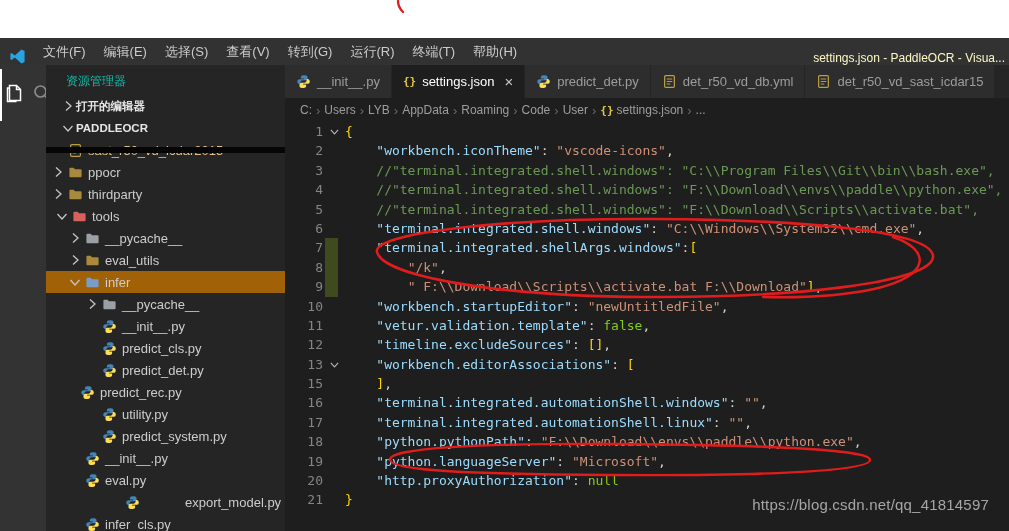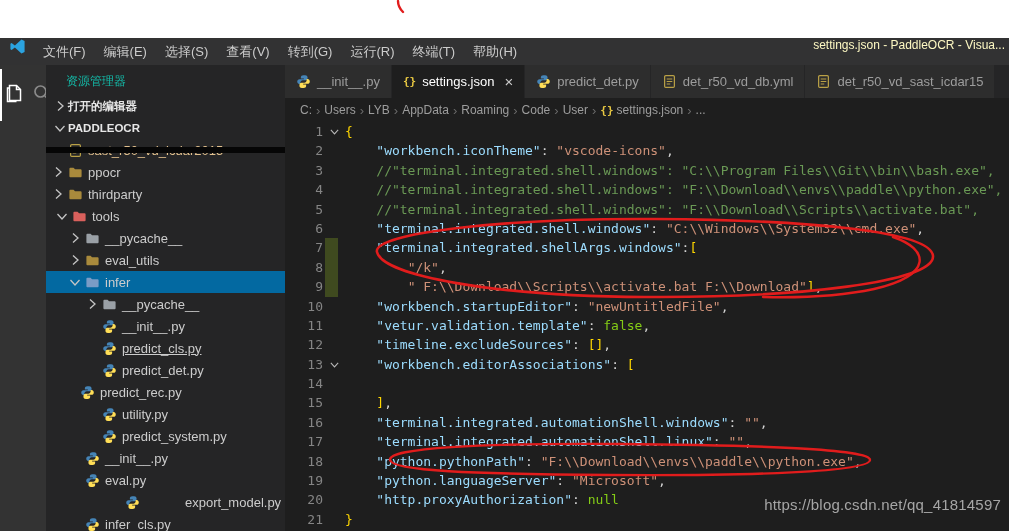--- a/index.html
+++ b/index.html
@@ -1,41 +1,41 @@
 <!DOCTYPE html>
 <html><head>
 <meta charset="utf-8">
 <style>
   *{box-sizing:border-box;margin:0;padding:0}
   html,body{width:1009px;height:531px;overflow:hidden;background:#1e1e1e;
     font-family:"Liberation Sans","DejaVu Sans",sans-serif;position:relative}
   .top-strip{height:38px;background:#ffffff}
-  .titlebar{height:27px;background:#323233;display:flex;align-items:flex-start;font-size:13px;color:#cccccc}
+  .titlebar{height:27px;background:#323233;display:flex;align-items:flex-end;font-size:13px;color:#cccccc}
   .logo{width:17px;height:17px;margin:0 8px 0 9px;flex:none;display:flex}
   .logo svg{width:17px;height:17px}
   .menus{display:flex;align-items:center;height:100%}
   .menu-item{padding:0 9px;line-height:27px;white-space:nowrap}
   .win-title{margin-left:auto;color:#fef9c3;font-size:12px;padding-right:4px;white-space:nowrap;overflow:hidden}
   .main{display:flex;height:466px}
   .activitybar{width:46px;background:#333333;flex:none;display:flex;padding-top:4px}
   .act-cell{height:52px;display:flex;align-items:center;justify-content:center;color:#8a8a8a;position:relative;
     border-left:2px solid transparent;border-right:2px solid transparent}
   .act-cell.active{color:#ffffff;border-left-color:#ffffff}
   .act-cell svg{width:24px;height:24px}
   .badge{position:absolute;right:3px;bottom:5px;min-width:16px;height:16px;border-radius:8px;background:#007acc;
     color:#fff;font-size:9px;display:flex;align-items:center;justify-content:center;padding:0 2px}
   .sidebar{width:239px;background:#252526;flex:none;color:#cccccc;position:relative;overflow:hidden}
   .sb-title{font-size:12px;color:#14b8a6;padding:8px 0 7px 20px;height:30px}
-  .sb-section{height:22px;display:flex;align-items:center;font-weight:700;font-size:11.5px;color:#e7e7e7;padding-left:6px}
+  .sb-section{height:22px;display:flex;align-items:center;font-weight:700;font-size:11.5px;color:#e7e7e7;padding-left:14px}
   .chev{width:16px;height:16px;flex:none;color:#c5c5c5}
   .chev svg{width:16px;height:16px;display:block}
   .chev.open svg{transform:rotate(90deg)}
   #tree{position:relative}
   .row{height:22px;display:flex;align-items:center;position:relative;font-size:13px;color:#cccccc;white-space:nowrap}
-  .row.sel{background:#0369a1}
+  .row.sel{background:#a16207}
   .chevbox{width:16px;height:16px;flex:none;color:#c5c5c5}
   .fi{width:18px;height:16px;flex:none;display:flex;align-items:center;justify-content:center;margin-right:4px}
   .icn{width:15px;height:15px;display:block}
   .json-glyph{color:#e8c842;font-weight:700;font-family:"DejaVu Sans Mono",monospace;font-size:11px}
   .strike{position:absolute;left:0;right:0;top:8px;height:6px;background:#060606}
   .editor{flex:1;display:flex;flex-direction:column;min-width:0;background:#1e1e1e}
   .tabs{height:33px;background:#252526;display:flex;overflow:hidden;flex:none}
   .tab{display:flex;align-items:center;gap:6px;padding:0 11px;font-size:13px;color:#9d9d9d;background:#2d2d2d;
     border-right:1px solid #252526;white-space:nowrap;flex:none}
   .tab.active{background:#1e1e1e;color:#ffffff}
@@ -46,21 +46,21 @@
   .bc-item{display:flex;align-items:center;gap:3px}
   .code{flex:1;font-family:"DejaVu Sans Mono","Liberation Mono",monospace;font-size:13px;line-height:19.4px;overflow:hidden}
   .line{display:flex;height:19.4px}
   .ln{width:38px;text-align:right;color:#858585;flex:none}
   .gut{width:22px;flex:none;position:relative;display:flex;align-items:center;justify-content:center}
   .line.git .gut::before{content:"";position:absolute;left:2px;top:0;bottom:0;width:13px;background:#3f4a1f}
   .foldchev{width:13px;height:13px;color:#b8b8b8;position:relative;z-index:1}
   .txt{white-space:pre}
   .tp{color:#d4d4d4}.tk{color:#9cdcfe}.ts{color:#ce9178}.tc{color:#6a9955}.tb{color:#ffd700}.tw{color:#84cc16}
   .annots{position:absolute;left:0;top:0;pointer-events:none;z-index:40}
-  .watermark{position:absolute;right:8px;top:496px;font-size:15px;color:#a6a6a6;z-index:50;letter-spacing:.2px}
+  .watermark{position:absolute;right:20px;top:496px;font-size:15px;color:#a6a6a6;z-index:50;letter-spacing:.2px}
 </style>
 </head>
 <body>
 
 <div class="top-strip"></div>
 
 <div class="titlebar">
   <span class="logo">
     <svg viewBox="0 0 24 24">
         <path fill="#2ba3e0" d="M17.6 2.2L8.3 10.7 3.7 7.2 2 8v8l1.7.8 4.6-3.5 9.3 8.5 4.4-2.1V4.3z"></path>
@@ -249,21 +249,21 @@
         <div class="row" style="padding-left: 38px;">
           <span class="chevbox chev"></span>
           <span class="fi">
             <svg class="icn" viewBox="0 0 16 16">
               <path fill="#4584b6" d="M7.9 1.2c-1.7 0-2.7.8-2.7 2.1v1.5h3.2v.7H3.7c-1.4 0-2.4 1-2.4 2.6s1 2.6 2.3 2.6h1.1V9c0-1.3 1.1-2.4 2.4-2.4h3.2c1.1 0 2-.9 2-2V3.3c0-1.2-1.1-2.1-2.5-2.1H7.9z"></path>
               <path fill="#ffde57" d="M8.1 14.8c1.7 0 2.7-.8 2.7-2.1v-1.5H7.6v-.7h4.7c1.4 0 2.4-1 2.4-2.6s-1-2.6-2.3-2.6h-1.1V7c0 1.3-1.1 2.4-2.4 2.4H5.7c-1.1 0-2 .9-2 2v1.3c0 1.2 1.1 2.1 2.5 2.1h1.9z"></path>
             </svg>
           </span>
           <span class="lbl">__init__.py</span>
         </div>
-        <div class="row" style="padding-left: 38px; text-decoration: underline;">
+        <div class="row" style="padding-left: 38px;">
           <span class="chevbox chev"></span>
           <span class="fi">
             <svg class="icn" viewBox="0 0 16 16">
               <path fill="#4584b6" d="M7.9 1.2c-1.7 0-2.7.8-2.7 2.1v1.5h3.2v.7H3.7c-1.4 0-2.4 1-2.4 2.6s1 2.6 2.3 2.6h1.1V9c0-1.3 1.1-2.4 2.4-2.4h3.2c1.1 0 2-.9 2-2V3.3c0-1.2-1.1-2.1-2.5-2.1H7.9z"></path>
               <path fill="#ffde57" d="M8.1 14.8c1.7 0 2.7-.8 2.7-2.1v-1.5H7.6v-.7h4.7c1.4 0 2.4-1 2.4-2.6s-1-2.6-2.3-2.6h-1.1V7c0 1.3-1.1 2.4-2.4 2.4H5.7c-1.1 0-2 .9-2 2v1.3c0 1.2 1.1 2.1 2.5 2.1h1.9z"></path>
             </svg>
           </span>
           <span class="lbl">predict_cls.py</span>
         </div>
         <div class="row" style="padding-left: 38px;">
@@ -499,25 +499,20 @@
           <span class="txt"><span class="tp">    </span><span class="tk">"timeline.excludeSources"</span><span class="tp">: </span><span class="tb">[]</span><span class="tp">,</span></span>
         </div>
         <div class="line">
           <span class="ln">13</span>
           <span class="gut">
             <svg class="foldchev" viewBox="0 0 16 16">
               <path d="M3.5 6l4.5 5 4.5-5" fill="none" stroke="currentColor" stroke-width="1.3"></path>
             </svg>
           </span>
           <span class="txt"><span class="tp">    </span><span class="tk">"workbench.editorAssociations"</span><span class="tp">: </span><span class="tb">[</span></span>
-        </div>
-        <div class="line">
-          <span class="ln">14</span>
-          <span class="gut"></span>
-          <span class="txt"></span>
         </div>
         <div class="line">
           <span class="ln">15</span>
           <span class="gut"></span>
           <span class="txt"><span class="tp">    </span><span class="tb">]</span><span class="tp">,</span></span>
         </div>
         <div class="line">
           <span class="ln">16</span>
           <span class="gut"></span>
           <span class="txt"><span class="tp">    </span><span class="tk">"terminal.integrated.automationShell.windows"</span><span class="tp">: </span><span class="ts">""</span><span class="tp">,</span></span>

